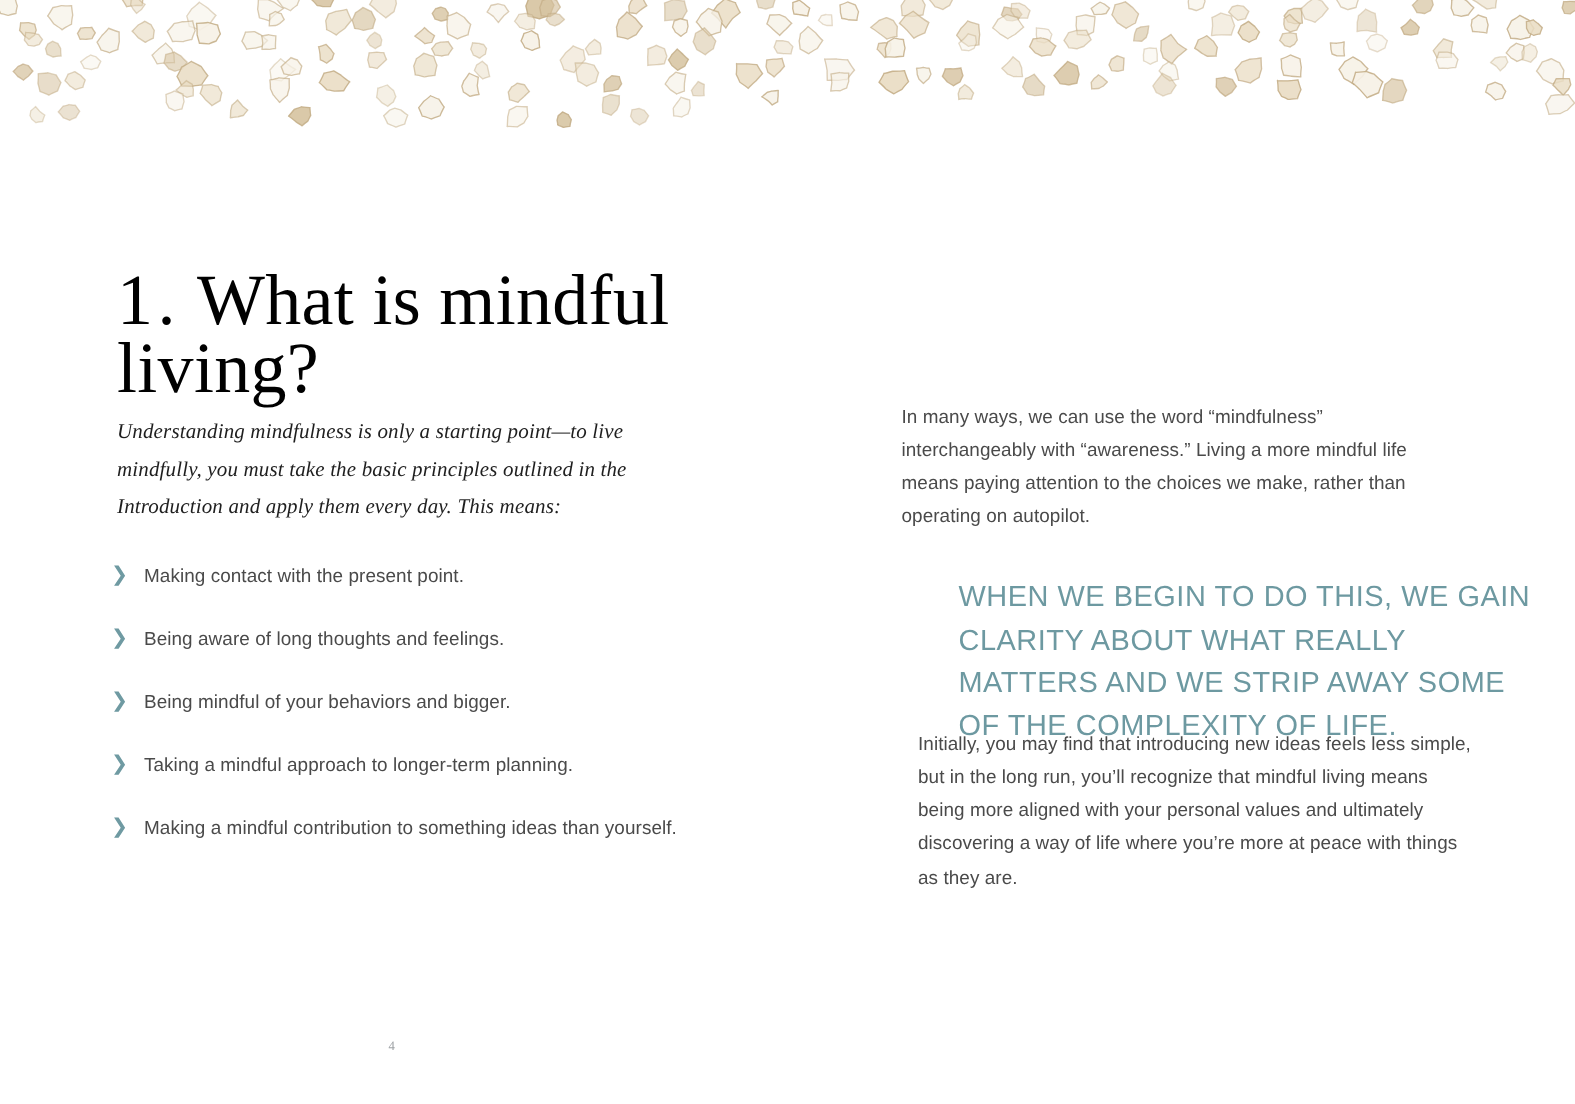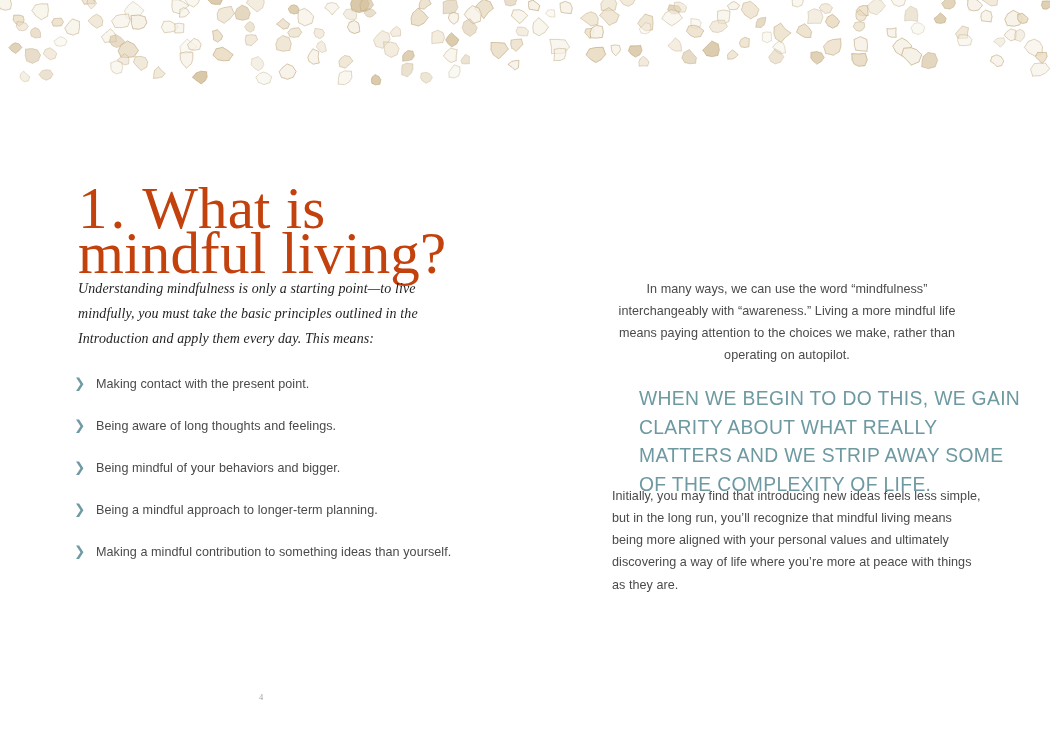--- a/index.html
+++ b/index.html
@@ -53,23 +53,23 @@
     top: 0;
     width: 525px;
     height: 736px;
   }
 
   #chapter-title {
     position: absolute;
     left: 78px;
     top: 146px;
     width: 380px;
-    color: #c2410c;
+    color: #000000;
     font-family: "Liberation Serif", "DejaVu Serif", serif;
-    font-size: 59px;
+    font-size: 48px;
     font-weight: 400;
     line-height: 45px;
     letter-spacing: 0.2px;
   }
   #chapter-title .num {
     letter-spacing: 3px;
   }
   #chapter-title .ttl {
     display: inline;
   }
@@ -122,21 +122,21 @@
   
   .body-paragraph {
     position: absolute;
     width: 372px;
     left: 76px;
     font-size: 12.6px;
     line-height: 22.3px;
     color: #4a4a4a;
     letter-spacing: 0.05px;
   }
-  #para-one { top: 265px; text-align: center; }
+  #para-one { top: 254px; }
   #para-two { top: 472px; margin-left: 11px; }
 
   #pull-quote {
     position: absolute;
     left: 74px;
     top: 366px;
     width: 382px;
     color: #6d99a1;
     font-size: 19.3px;
     line-height: 28.5px;
@@ -342,21 +342,21 @@
       <li class="list-item">
         <span class="bullet-chevron">❯</span>
         <span class="item-text">Being aware of long thoughts and feelings.</span>
       </li>
       <li class="list-item">
         <span class="bullet-chevron">❯</span>
         <span class="item-text">Being mindful of your behaviors and bigger.</span>
       </li>
       <li class="list-item">
         <span class="bullet-chevron">❯</span>
-        <span class="item-text">Being a mindful approach to longer-term planning.</span>
+        <span class="item-text">Taking a mindful approach to longer-term planning.</span>
       </li>
       <li class="list-item">
         <span class="bullet-chevron">❯</span>
         <span class="item-text">Making a mindful contribution to something ideas than yourself.</span>
       </li>
     </ul>
 
     <div class="folio" id="folio-left">4</div>
   </div>
 

